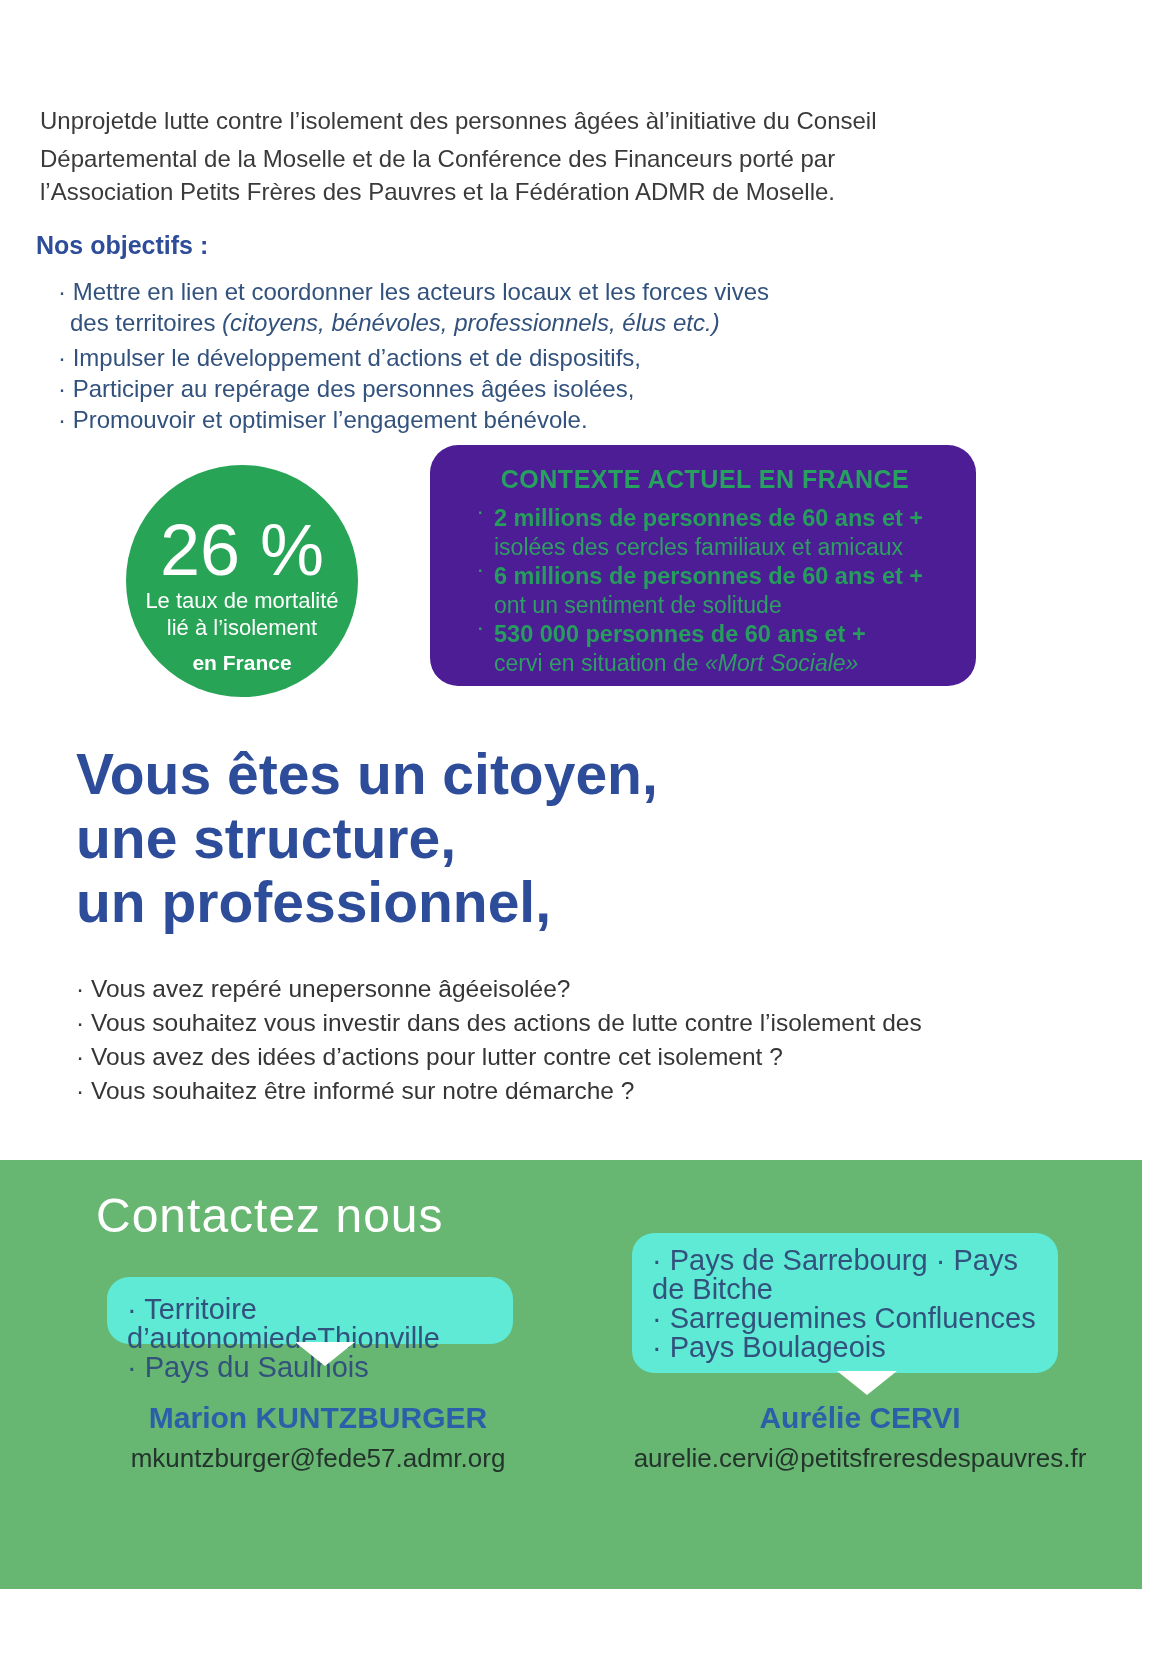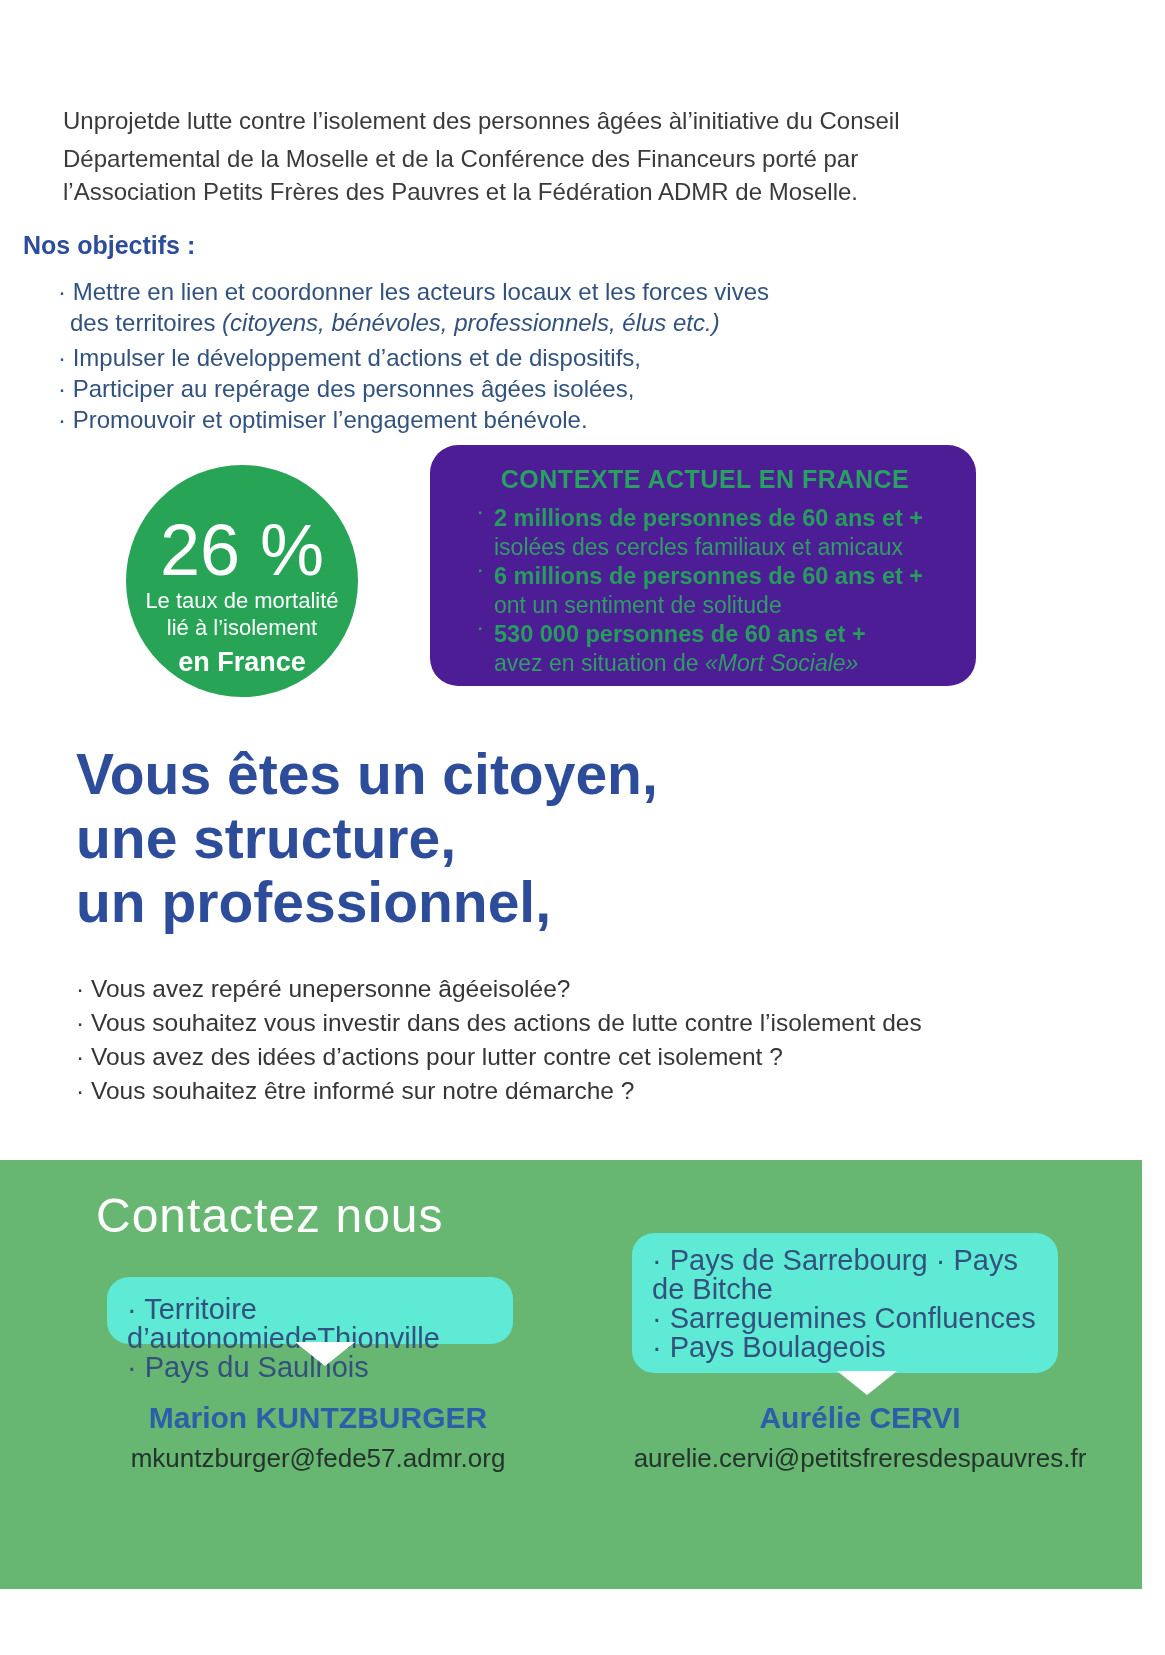--- a/index.html
+++ b/index.html
@@ -26,29 +26,28 @@
     color: #2d4c99;
   }
 
   
   .intro {
     position: absolute;
     left: 40px; top: 104px;
     width: 1085px;
     font-size: 24px;
     color: #3a3a3a;
-    margin-left: 23px;
   }
   .intro-line { line-height: 33px; }
   .intro-line.first { margin-bottom: 5px; }
 
   
   .obj-heading {
     position: absolute;
-    left: 23px; top: 231px;
+    left: 36px; top: 231px;
     font-size: 25px;
     font-weight: 700;
     color: #2d4c99;
   }
   .objectives {
     position: absolute;
     left: 58px; top: 276px;
     width: 950px;
     font-size: 24px;
     color: #32527d;
@@ -68,21 +67,21 @@
     color: #ffffff;
     text-align: center;
   }
   .stat-value {
     margin-top: 48px;
     font-size: 72px;
     font-weight: 500;
     line-height: 74px;
   }
   .stat-caption { font-size: 22px; line-height: 27px; }
-  .stat-caption-3 { margin-top: 8px; font-size: 27px; font-weight: 600; }
+  .stat-caption-3 { margin-top: 8px; font-size: 21px; font-weight: 600; }
 
   
   .context-box {
     position: absolute;
     left: 430px; top: 445px;
     width: 546px; height: 241px;
     background: #4c1d95;
     border-radius: 28px;
     padding: 20px 20px 0 48px;
   }
@@ -234,21 +233,21 @@
     <div class="ctx-item">
       <div class="ctx-bold">2 millions de personnes de 60 ans et +</div>
       <div class="ctx-rest"><span>isolées des cercles familiaux et amicaux</span><span class="italic"></span></div>
     </div>
     <div class="ctx-item">
       <div class="ctx-bold">6 millions de personnes de 60 ans et +</div>
       <div class="ctx-rest"><span>ont un sentiment de solitude</span><span class="italic"></span></div>
     </div>
     <div class="ctx-item">
       <div class="ctx-bold">530 000 personnes de 60 ans et +</div>
-      <div class="ctx-rest"><span>avez en situation de </span><span class="italic">«Mort Sociale»</span></div>
+      <div class="ctx-rest"><span>cervi en situation de </span><span class="italic">«Mort Sociale»</span></div>
     </div>
   </div>
 
   <h2 class="audience">
     <div>Vous êtes un citoyen,</div>
     <div>une structure,</div>
     <div>un professionnel,</div>
   </h2>
 
   <div class="questions">

